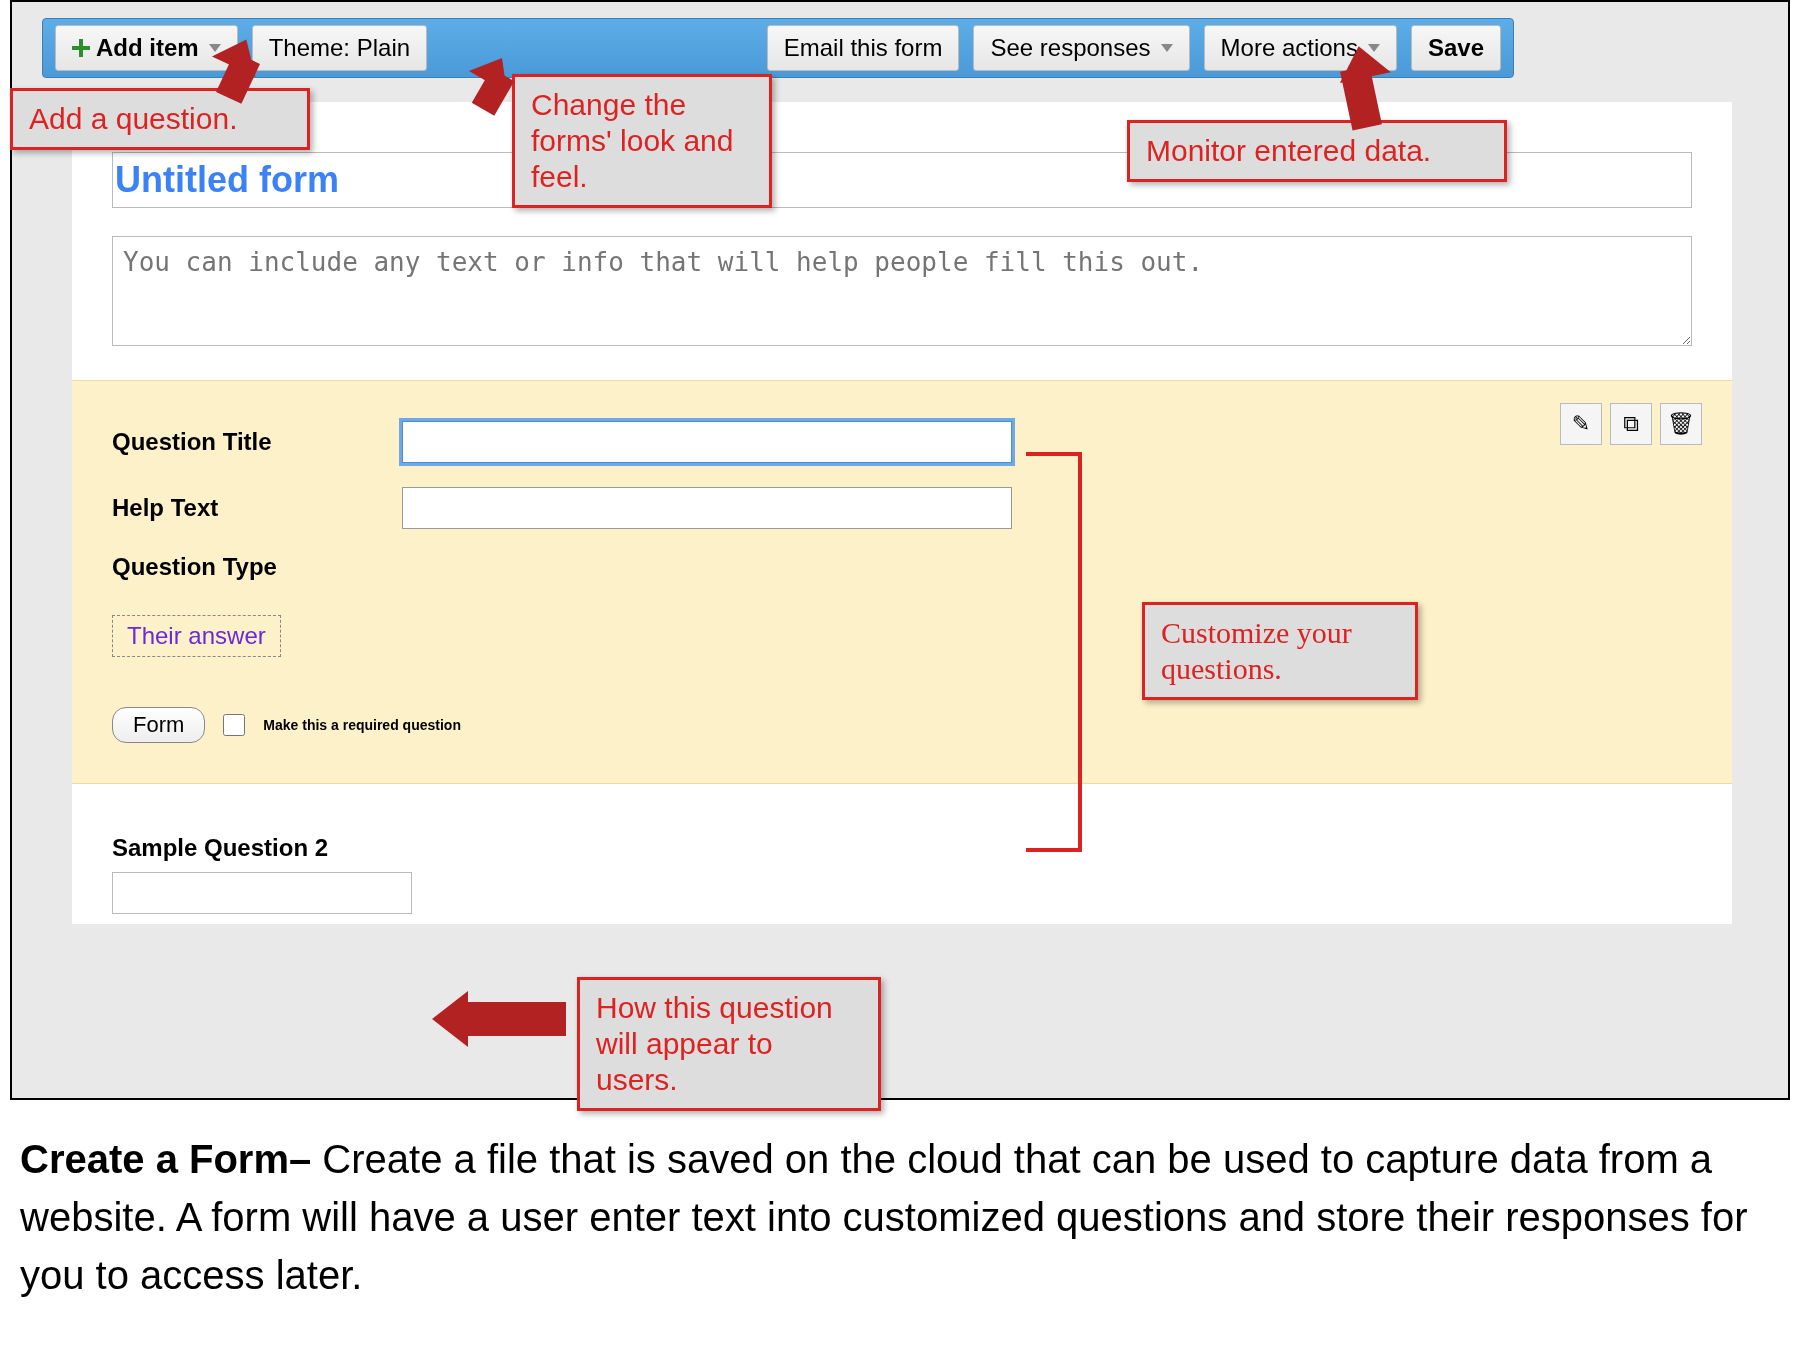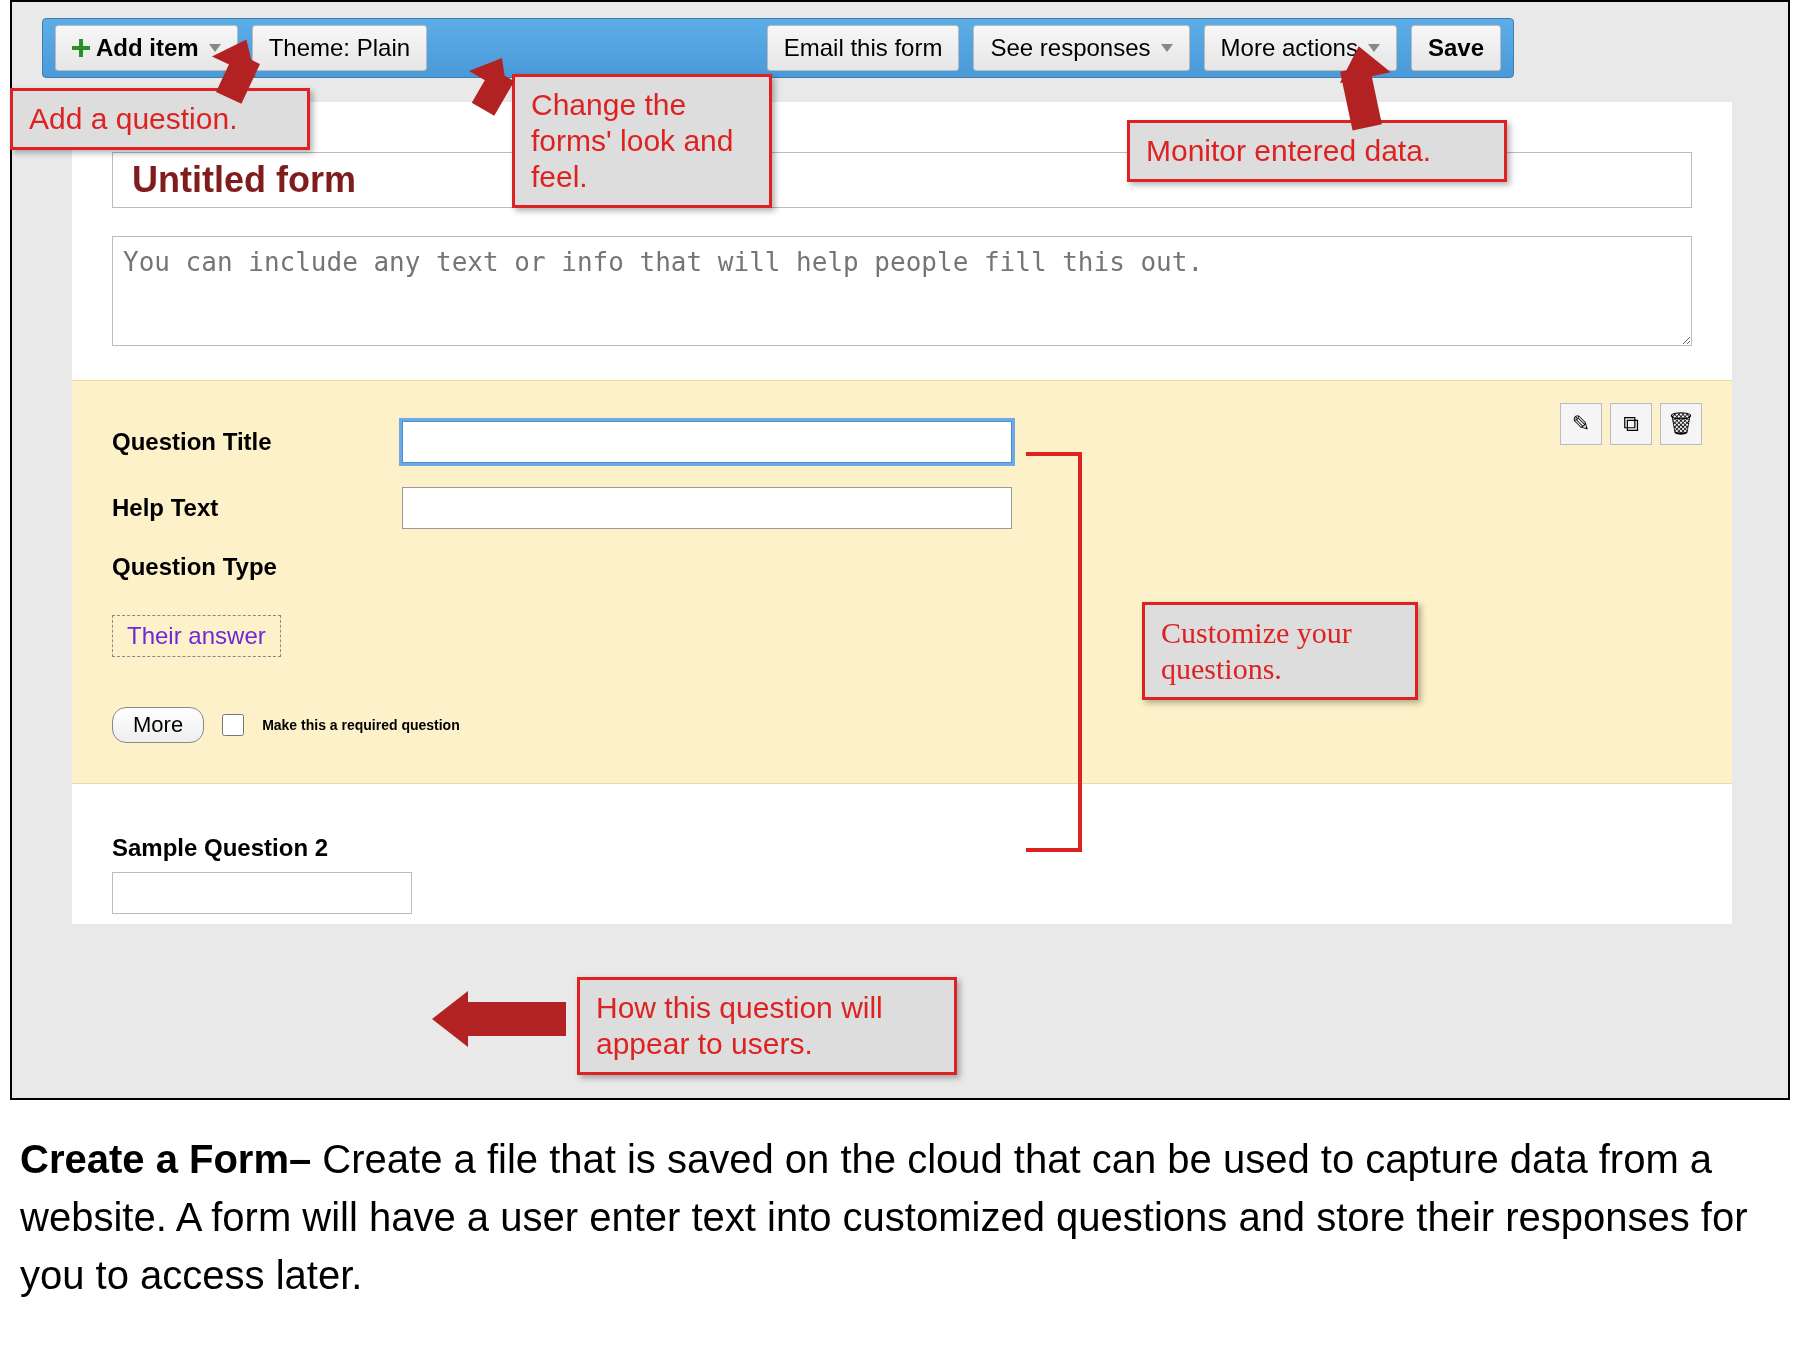--- a/index.html
+++ b/index.html
@@ -67,22 +67,22 @@
     background: #fff;
   }
   .form-title-wrap{
     padding: 50px 40px 10px 40px;
   }
   .form-title-input{
     width:100%;
     border:1px solid #bbb;
     font-size: 36px;
     font-weight: bold;
-    color:#7f1d1d;
-    padding: 6px 19px;
+    color:#3b82f6;
+    padding: 6px 2px;
   }
   .form-desc-wrap{
     padding: 18px 40px 30px 40px;
   }
   .form-desc{
     width:100%;
     height:110px;
     border:1px solid #bbb;
     font-size:26px;
     color:#666;
@@ -298,42 +298,42 @@
 
       <div class="q-row">
         <div class="q-label">Question Type</div>
       </div>
 
       <div>
         <span class="answer-preview">Their answer</span>
       </div>
 
       <div class="done-row">
-        <button class="done-btn">More</button>
+        <button class="done-btn">Form</button>
         <input type="checkbox" class="chk" style="">
         <label>Make this a required question</label>
       </div>
     </div>
 
     <div class="sample-q">
       <div class="sq-label">Sample Question 2</div>
       <input style="">
     </div>
 
   </div>
 
   <div class="callout" style="left:-2px; top:86px; width:300px;">Add a question.</div>
 
   <div class="callout" style="left:500px; top:72px; width:260px;">Change the forms' look and feel.</div>
 
   <div class="callout" style="left:1115px; top:118px; width:380px;">Monitor entered data.</div>
 
   <div class="callout" style="left:1130px; top:600px; width:276px;font-family:Liberation Serif, serif;">Customize your questions.</div>
 
-  <div class="callout" style="left:565px; top:975px; width:380px;">How this question will appear to users.</div>
+  <div class="callout" style="left:565px; top:975px; width:304px;">How this question will appear to users.</div>
 
   <div style="position:absolute; left:200px; top:42px;">
     <div style="position:absolute; width:28px; height:44px; background:#b32222; top:12px; left:12px; transform:rotate(25deg);"></div>
     <div style="position:absolute; width:0;height:0;border-left:24px solid transparent;border-right:24px solid transparent;border-bottom:30px solid #b32222; top:-6px; left:4px; transform:rotate(25deg);"></div>
   </div>
 
   <div style="position:absolute; left:458px; top:60px;">
     <div style="position:absolute; width:26px; height:40px; background:#b32222; top:10px; left:10px; transform:rotate(30deg);"></div>
     <div style="position:absolute; width:0;height:0;border-left:22px solid transparent;border-right:22px solid transparent;border-bottom:28px solid #b32222; top:-6px; left:3px; transform:rotate(30deg);"></div>
   </div>

